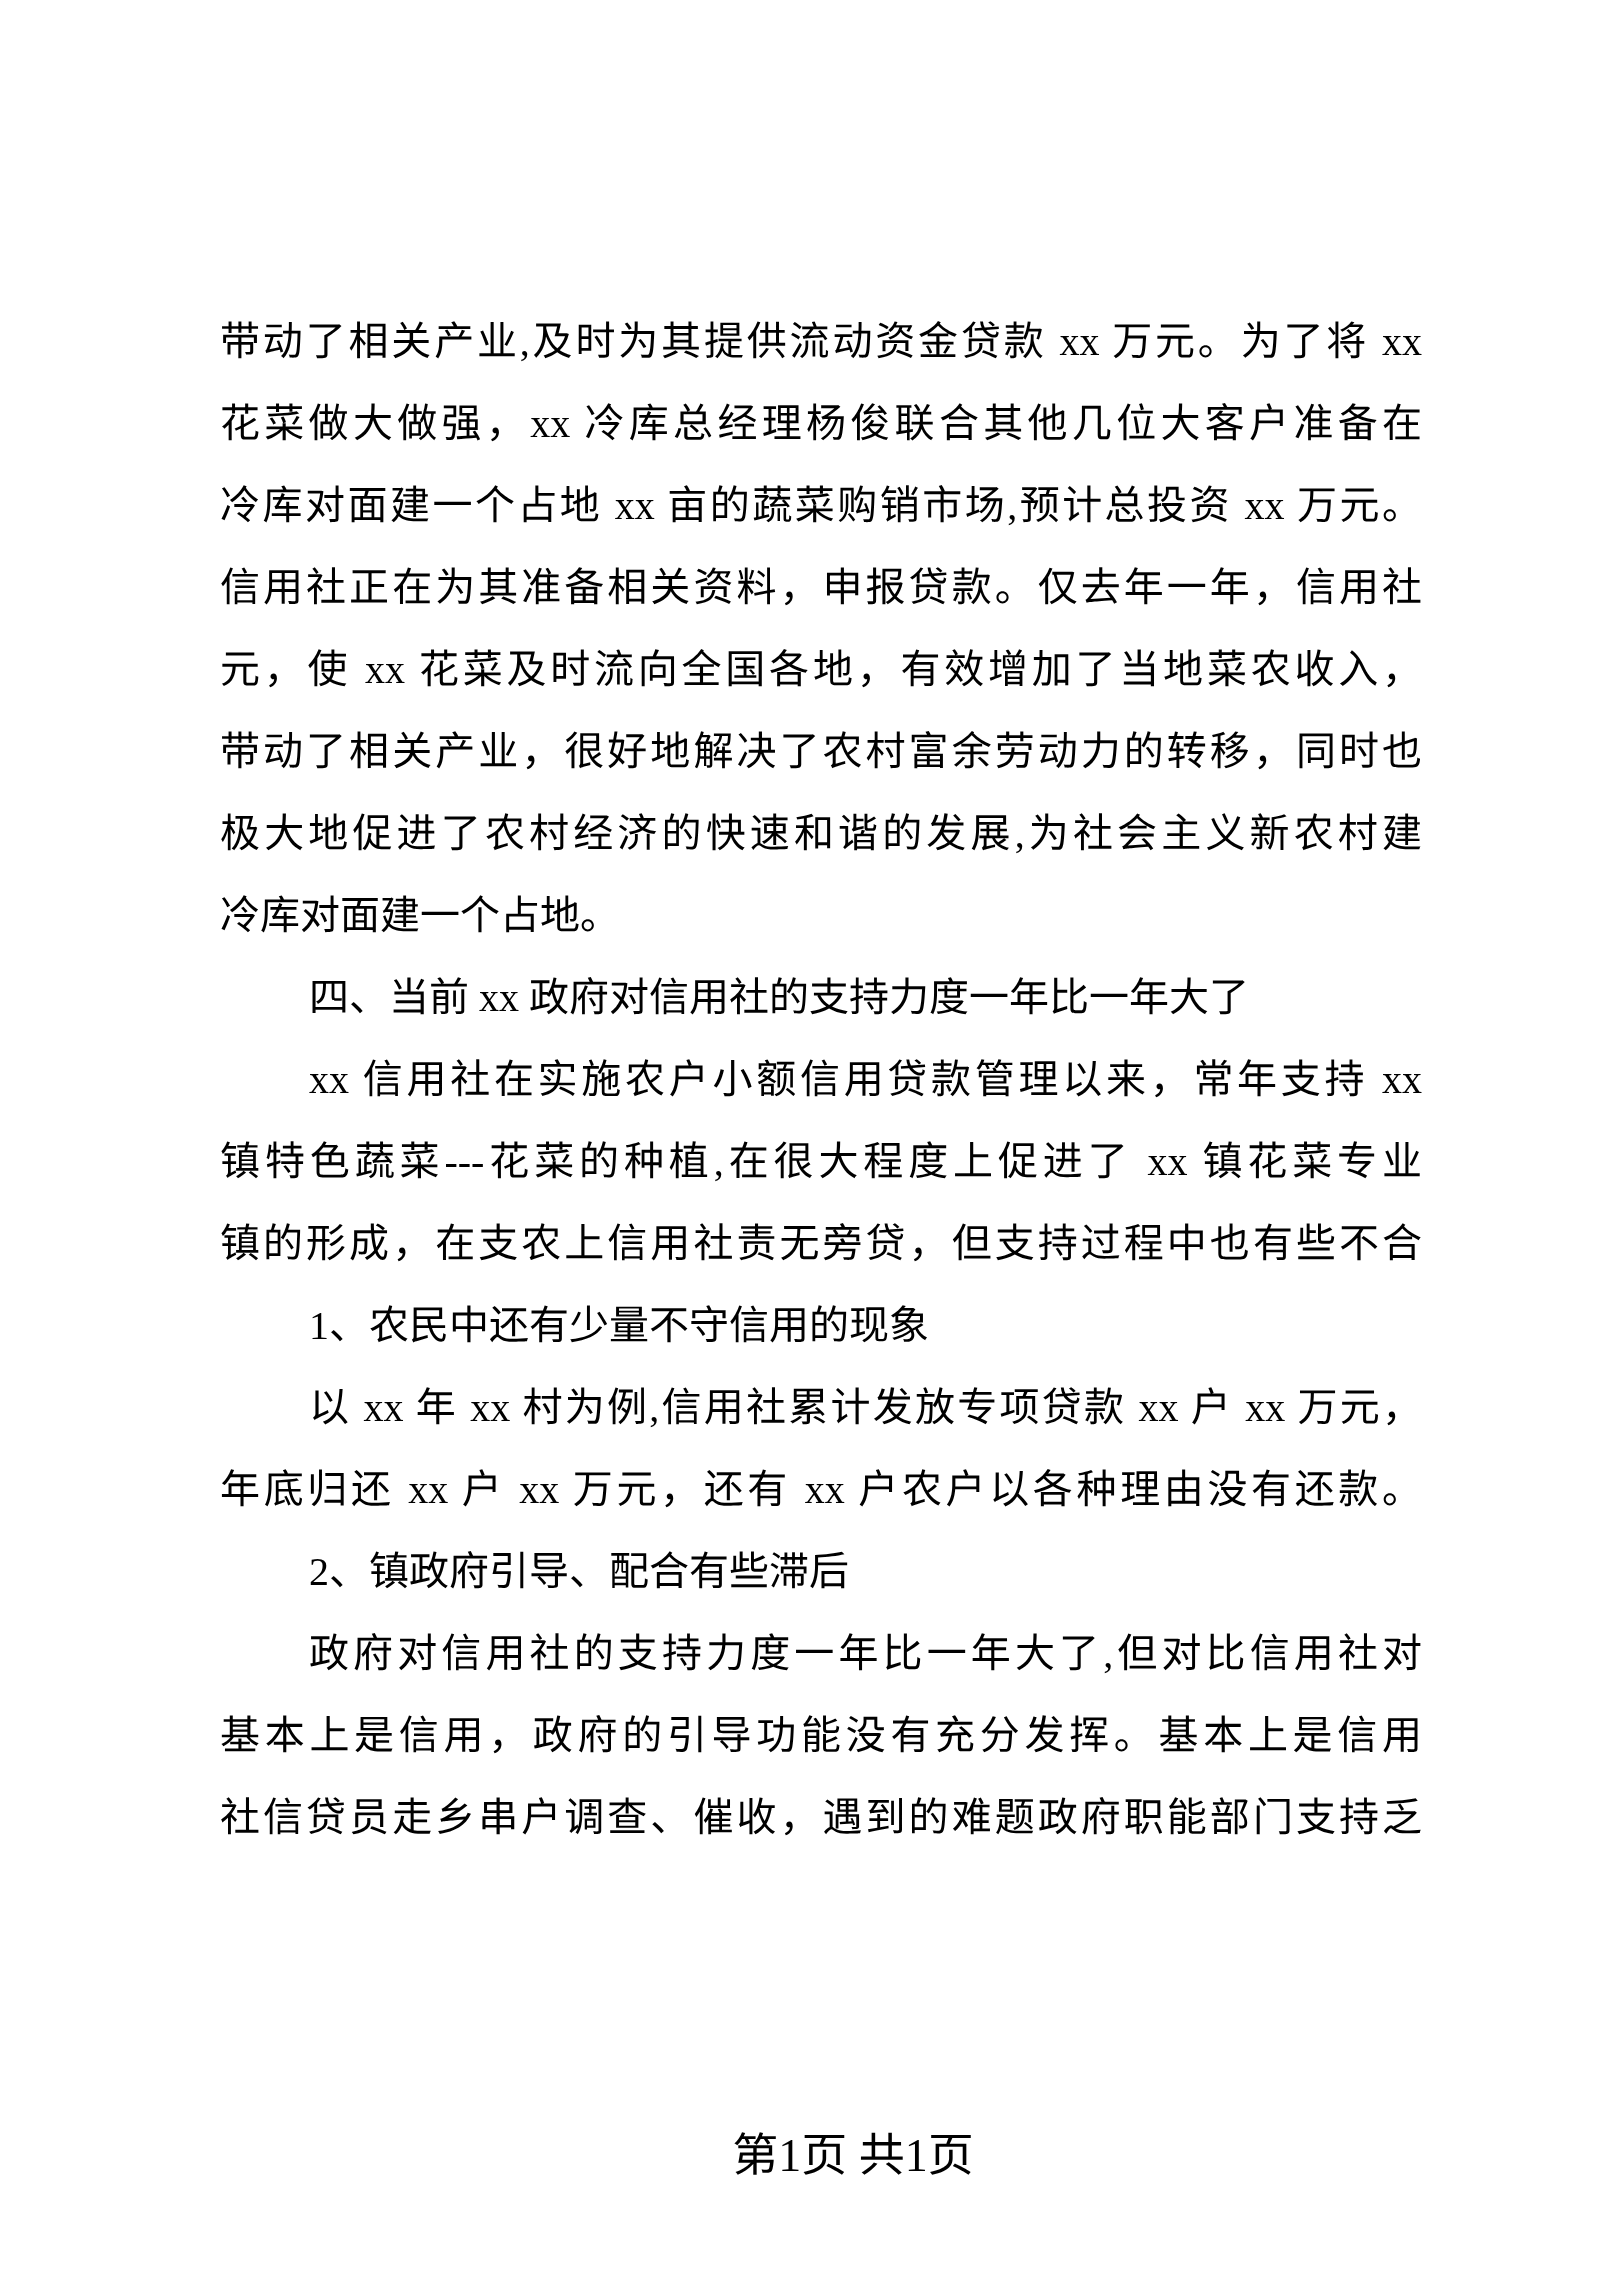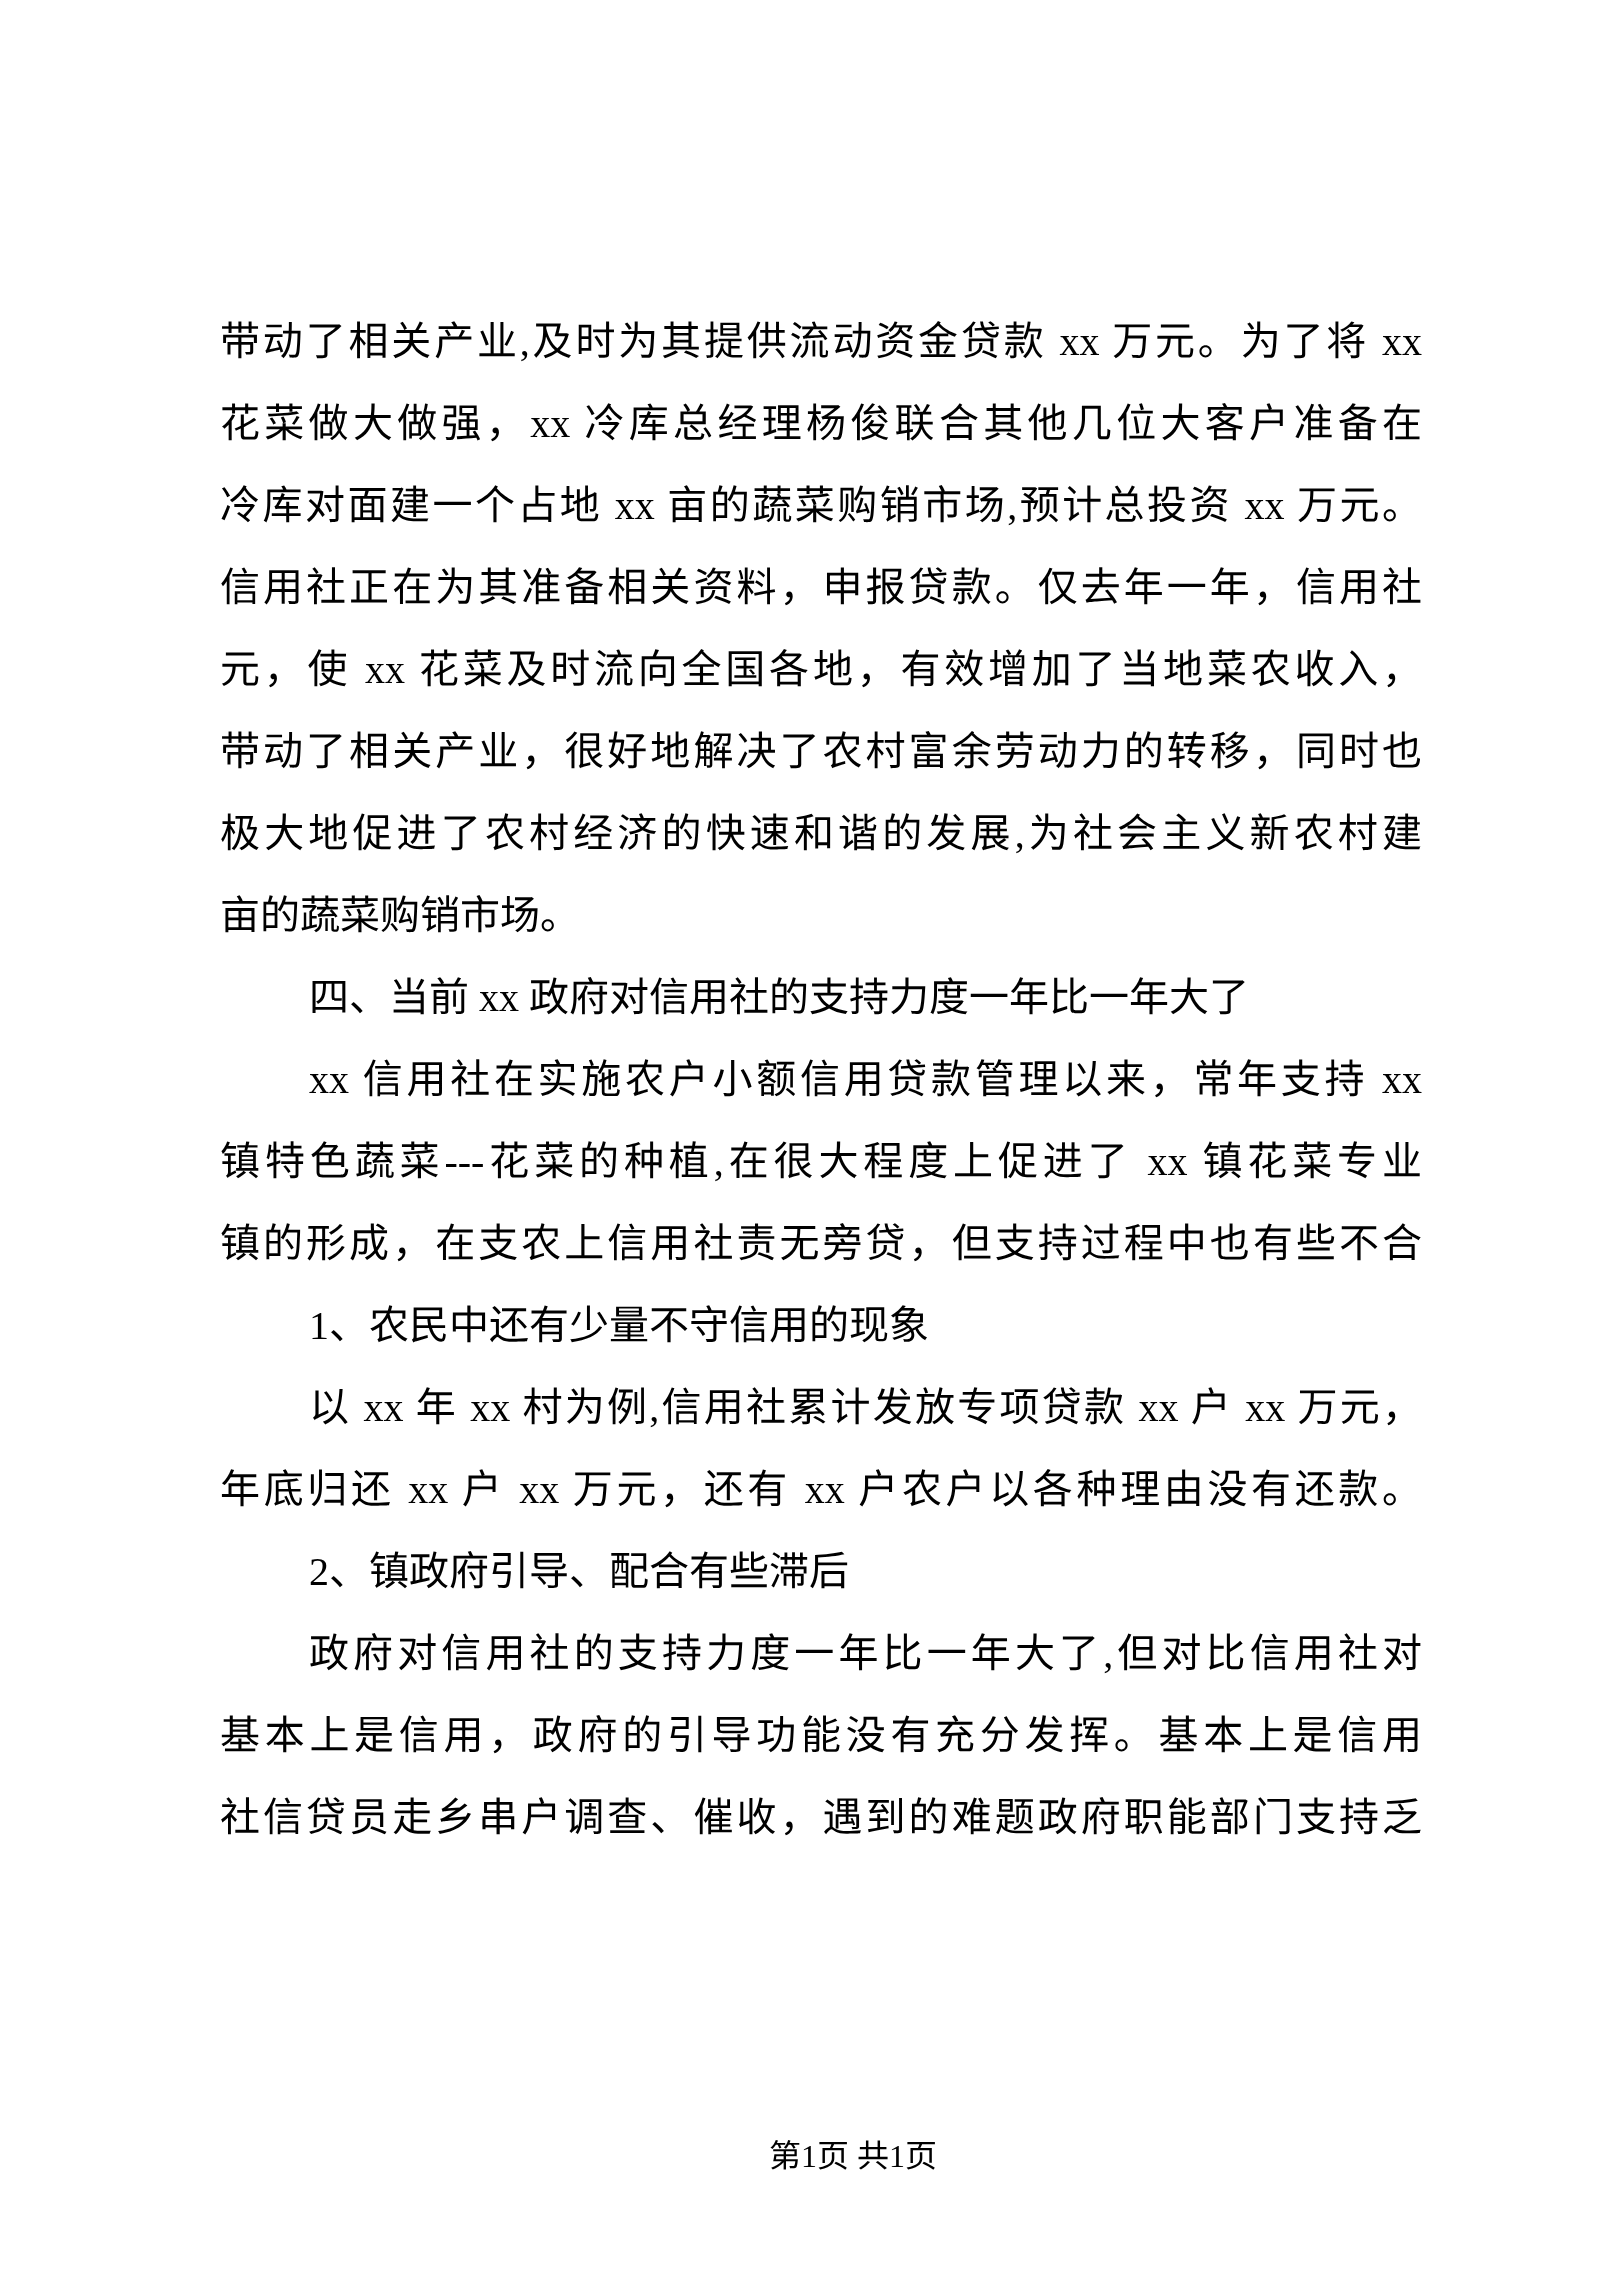--- a/index.html
+++ b/index.html
@@ -38,38 +38,38 @@
     padding-left: 89px;
   }
   .doc-footer {
     position: absolute;
     left: 220px;
     top: 2115px;
     width: 1266px;
     text-align: center;
   }
   .footer-text {
-    font-size: 32px;
+    font-size: 46px;
     line-height: 82px;
     margin-top: 26px;
   }
 </style>
 </head>
 <body>
 
 <div class="page">
   <div class="doc-body" id="doc-body">
       <div class="doc-line justify">带动了相关产业,及时为其提供流动资金贷款 xx 万元。为了将 xx</div>
       <div class="doc-line justify">花菜做大做强，xx 冷库总经理杨俊联合其他几位大客户准备在</div>
       <div class="doc-line justify">冷库对面建一个占地 xx 亩的蔬菜购销市场,预计总投资 xx 万元。</div>
       <div class="doc-line justify">信用社正在为其准备相关资料，申报贷款。仅去年一年，信用社</div>
       <div class="doc-line justify">元，使 xx 花菜及时流向全国各地，有效增加了当地菜农收入，</div>
       <div class="doc-line justify">带动了相关产业，很好地解决了农村富余劳动力的转移，同时也</div>
       <div class="doc-line justify">极大地促进了农村经济的快速和谐的发展,为社会主义新农村建</div>
-      <div class="doc-line">亩的蔬菜购销市场。</div>
+      <div class="doc-line">冷库对面建一个占地。</div>
       <div class="doc-line indent">四、当前 xx 政府对信用社的支持力度一年比一年大了</div>
       <div class="doc-line justify indent">xx 信用社在实施农户小额信用贷款管理以来，常年支持 xx</div>
       <div class="doc-line justify">镇特色蔬菜---花菜的种植,在很大程度上促进了 xx 镇花菜专业</div>
       <div class="doc-line justify">镇的形成，在支农上信用社责无旁贷，但支持过程中也有些不合</div>
       <div class="doc-line indent">1、农民中还有少量不守信用的现象</div>
       <div class="doc-line justify indent">以 xx 年 xx 村为例,信用社累计发放专项贷款 xx 户 xx 万元，</div>
       <div class="doc-line justify">年底归还 xx 户 xx 万元，还有 xx 户农户以各种理由没有还款。</div>
       <div class="doc-line indent">2、镇政府引导、配合有些滞后</div>
       <div class="doc-line justify indent">政府对信用社的支持力度一年比一年大了,但对比信用社对</div>
       <div class="doc-line justify">基本上是信用，政府的引导功能没有充分发挥。基本上是信用</div>

